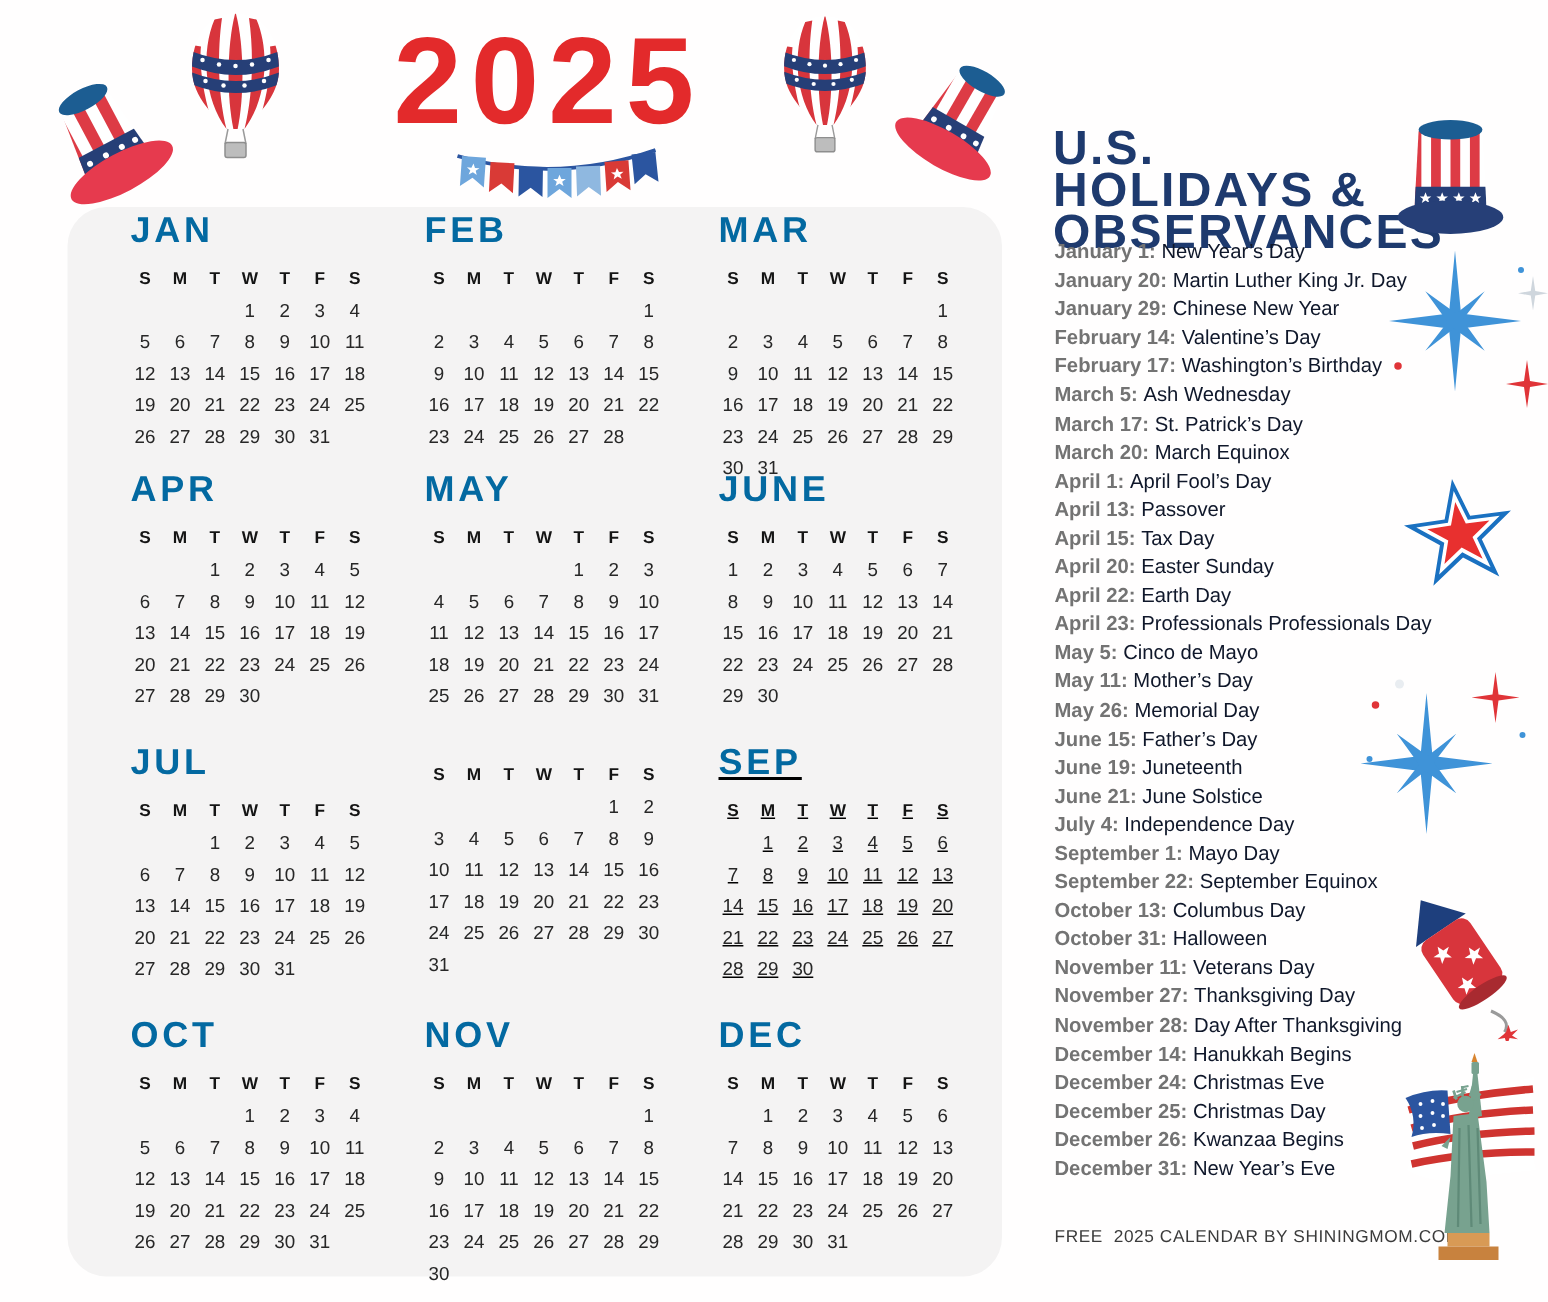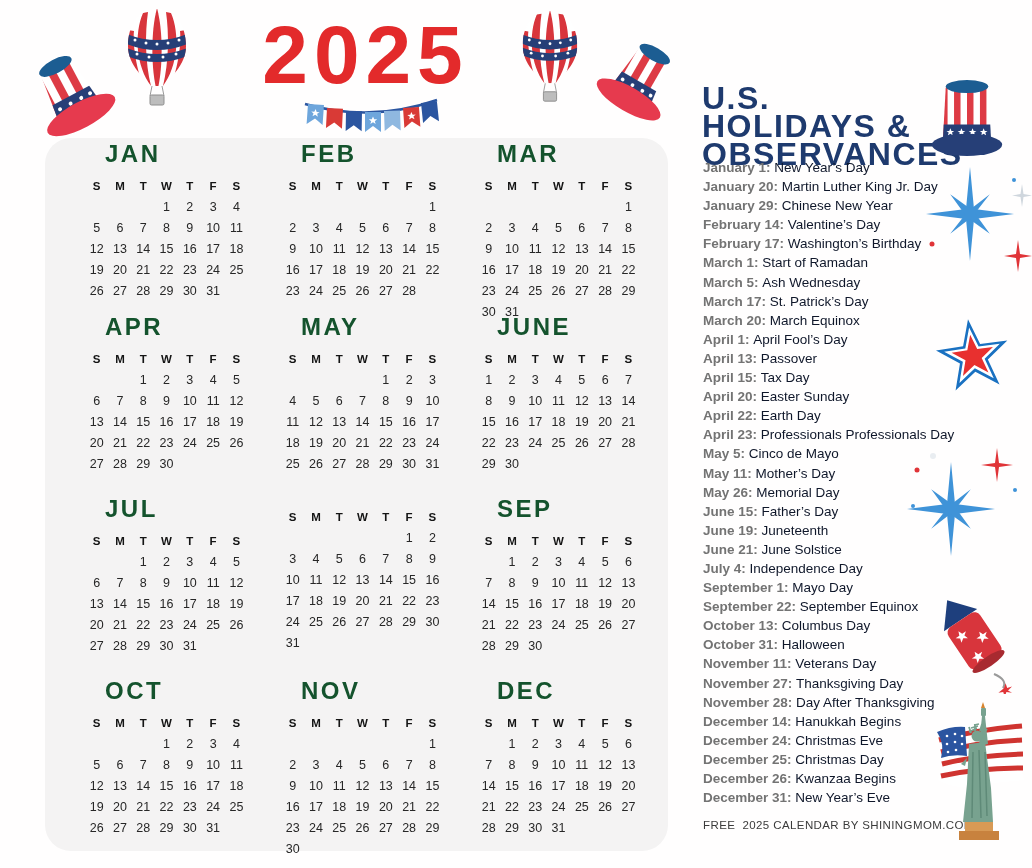--- a/index.html
+++ b/index.html
@@ -9,22 +9,22 @@
     background:#fffefe; overflow:hidden;
     font-family:"Liberation Sans", sans-serif;
   }
   
   #cal-card {
     position:absolute; left:45px; top:138px; width:623px; height:713px;
     background:#f4f3f3; border-radius:26px;
   }
   .month { position:absolute; width:172px; }
   .month-title {
-    font-size:24px; font-weight:bold; color:#14532d;
-    letter-spacing:2.5px; line-height:24px; margin-left:20px;
+    font-size:24px; font-weight:bold; color:#0369a1;
+    letter-spacing:2.5px; line-height:24px; margin-left:2px;
   }
   .month-grid {
     display:grid; grid-template-columns:repeat(7,23.3px);
     grid-auto-rows:21px; margin-top:10px;
   }
   .dow {
     font-weight:bold; font-size:11.5px; color:#141414;
     text-align:center; line-height:21px;
   }
   .day {
@@ -217,21 +217,20 @@
     <ellipse cx="40" cy="11" rx="23" ry="7" fill="#1c5d92"></ellipse>
     <ellipse cx="40" cy="74" rx="38" ry="12" fill="#263f77"></ellipse>
   </svg>
 
   <div id="holiday-list">
       <div class="holiday"><span class="hdate">January 1: </span><span class="hname">New Year’s Day</span></div>
       <div class="holiday"><span class="hdate">January 20: </span><span class="hname">Martin Luther King Jr. Day</span></div>
       <div class="holiday"><span class="hdate">January 29: </span><span class="hname">Chinese New Year</span></div>
       <div class="holiday"><span class="hdate">February 14: </span><span class="hname">Valentine’s Day</span></div>
       <div class="holiday"><span class="hdate">February 17: </span><span class="hname">Washington’s Birthday</span></div>
-      <div class="holiday"><span class="hdate">March 1: </span><span class="hname">Start of Ramadan</span></div>
       <div class="holiday"><span class="hdate">March 5: </span><span class="hname">Ash Wednesday</span></div>
       <div class="holiday"><span class="hdate">March 17: </span><span class="hname">St. Patrick’s Day</span></div>
       <div class="holiday"><span class="hdate">March 20: </span><span class="hname">March Equinox</span></div>
       <div class="holiday"><span class="hdate">April 1: </span><span class="hname">April Fool’s Day</span></div>
       <div class="holiday"><span class="hdate">April 13: </span><span class="hname">Passover</span></div>
       <div class="holiday"><span class="hdate">April 15: </span><span class="hname">Tax Day</span></div>
       <div class="holiday"><span class="hdate">April 20: </span><span class="hname">Easter Sunday</span></div>
       <div class="holiday"><span class="hdate">April 22: </span><span class="hname">Earth Day</span></div>
       <div class="holiday"><span class="hdate">April 23: </span><span class="hname">Professionals Professionals Day</span></div>
       <div class="holiday"><span class="hdate">May 5: </span><span class="hname">Cinco de Mayo</span></div>
@@ -719,21 +718,21 @@
             <div class="day">30</div>
             <div class="day">31</div>
             <div class="day"></div>
             <div class="day"></div>
             <div class="day"></div>
             <div class="day"></div>
             <div class="day"></div>
             <div class="day"></div>
           </div>
         </div>
-        <div class="month" style="left: 432px; top: 359px;">
+        <div class="month" style="left: 432px; top: 359px; text-decoration: underline;">
           <div class="month-title">SEP</div>
           <div class="month-grid">
             <div class="dow">S</div>
             <div class="dow">M</div>
             <div class="dow">T</div>
             <div class="dow">W</div>
             <div class="dow">T</div>
             <div class="dow">F</div>
             <div class="dow">S</div>
             <div class="day"></div>

